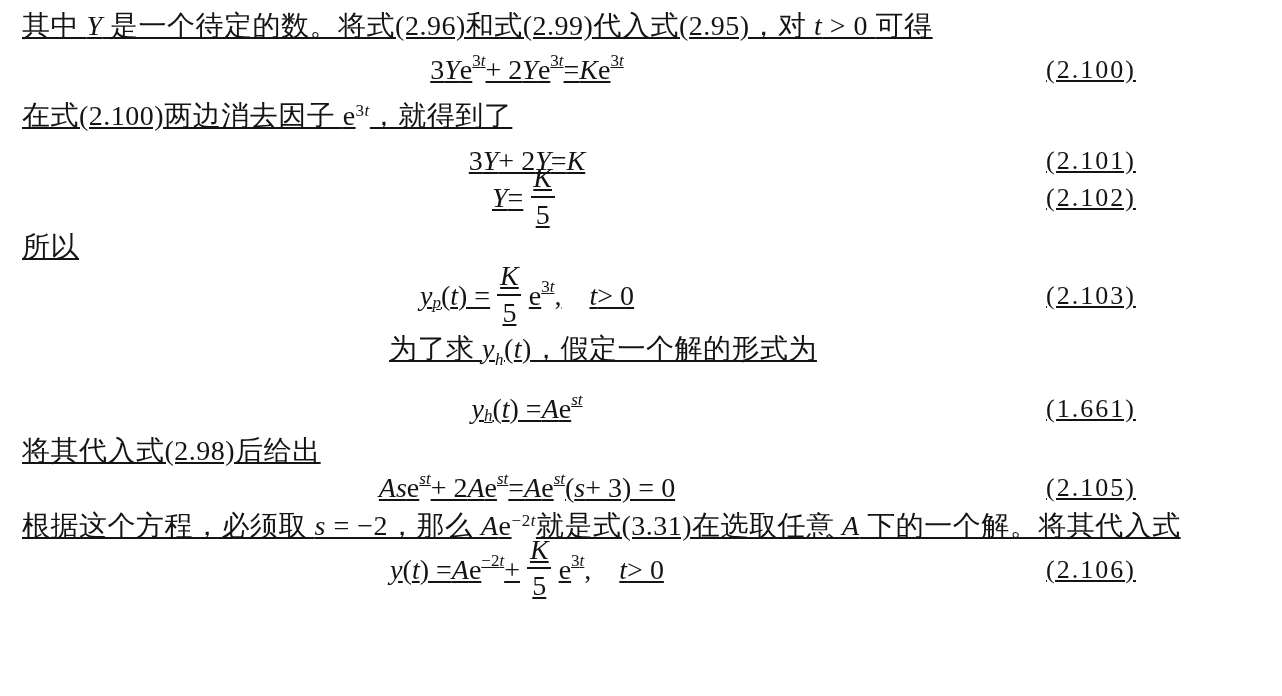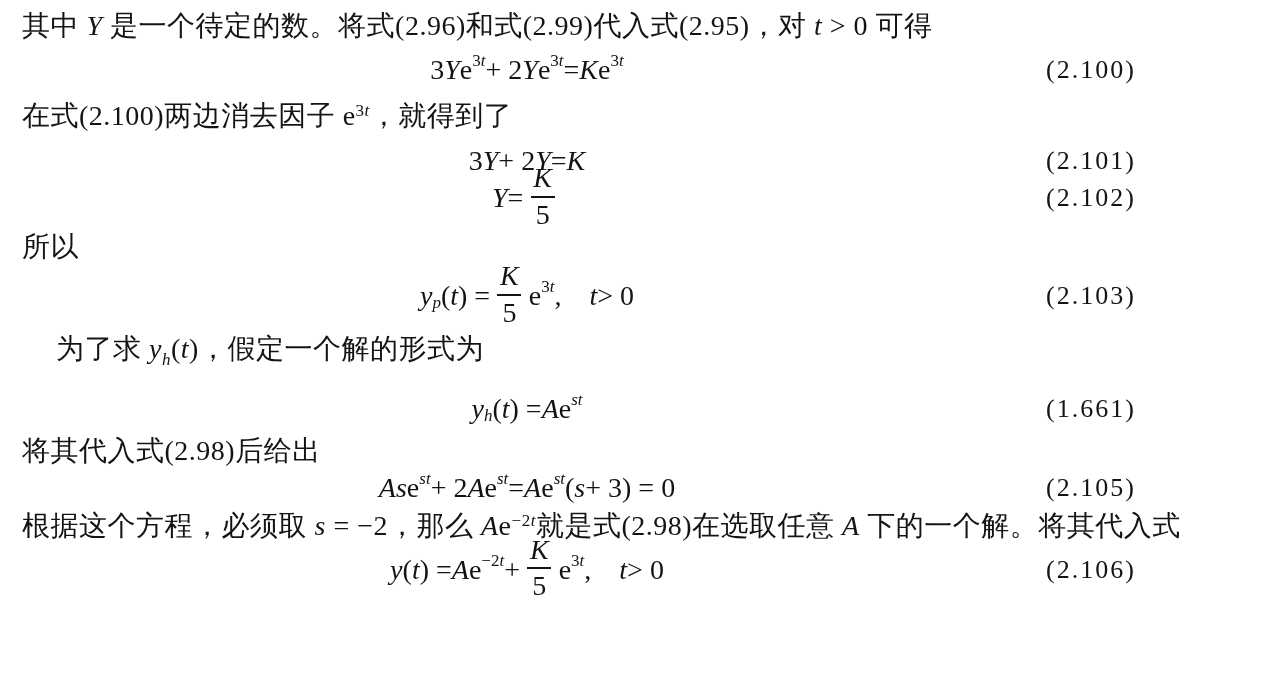--- a/index.html
+++ b/index.html
@@ -1,42 +1,42 @@
 <!DOCTYPE html>
 <html><head>
 <meta charset="utf-8">
 <style>
   html,body{margin:0;padding:0;}
   body{
     width:1282px;height:696px;overflow:hidden;
     background:#ffffff;color:#141414;
     font-family:"Liberation Serif","DejaVu Serif",serif;
   }
-  .page{width:1174px;height:696px;}
+  .page{width:1174px;height:696px;text-decoration:underline;}
   .content{box-sizing:border-box;padding:6px 24px 0 22px;display:flex;flex-direction:column;}
   .block{display:flex;align-items:center;}
   
   .content > :nth-child(1){height:40px}
   .content > :nth-child(2){height:48px}
   .content > :nth-child(3){height:44px}
   .content > :nth-child(4){height:46px}
   .content > :nth-child(5){height:28px}
   .content > :nth-child(6){height:70px}
   .content > :nth-child(7){height:28px}
   .content > :nth-child(8){height:78px}
   .content > :nth-child(9){height:42px}
   .content > :nth-child(10){height:42px}
   .content > :nth-child(11){height:32px}
   .content > :nth-child(12){height:44px}
   .content > :nth-child(13){height:43px}
   .content > :nth-child(14){height:38px}
   .content > :nth-child(15){height:64px}
 
   .para-inner{flex:1;font-size:28px;white-space:nowrap;letter-spacing:0.5px;}
-  .para-inner.indent{padding-left:34px;}
+  .para-inner.indent{padding-left:34px;text-align:center;}
   .eq-body{flex:1;display:flex;justify-content:center;align-items:center;font-size:28px;white-space:nowrap;}
   .eq-num{width:118px;text-align:center;font-size:26px;letter-spacing:2px;white-space:nowrap;}
 
   .cn{font-style:normal;}
   .mi{font-style:italic;}
   .mr{font-style:normal;}
   .sup{display:inline-block;font-size:17px;position:relative;top:-9px;line-height:0;}
   .sub{display:inline-block;font-size:17px;position:relative;top:7px;line-height:0;}
   .frac{display:inline-flex;flex-direction:column;align-items:center;vertical-align:middle;margin:0 5px;line-height:1.05;position:relative;top:-2px;}
   .frac .fn{padding:0 5px 3px;}
@@ -148,21 +148,21 @@
           <span class="mi">A</span>
           <span class="mr">e</span>
           <span class="sup"><span class="mi">st</span></span>
           <span class="mr">(</span>
           <span class="mi">s</span>
           <span class="mr"> + 3) = 0</span>
         </div>
         <div class="eq-num">(2.105)</div>
       </div>
       <div class="block">
-        <div class="para-inner"><span class="cn">根据这个方程，必须取 </span><span class="mi">s</span><span class="mr"> = −2</span><span class="cn">，那么 </span><span class="mi">A</span><span class="mr">e</span><span class="sup"><span class="mr">−2</span><span class="mi">t</span></span><span class="cn">就是式(2.98)在选取任意 </span><span class="mi">A</span><span class="cn"> 下的一个解。将其代入式</span></div>
+        <div class="para-inner"><span class="cn">根据这个方程，必须取 </span><span class="mi">s</span><span class="mr"> = −2</span><span class="cn">，那么 </span><span class="mi">A</span><span class="mr">e</span><span class="sup"><span class="mr">−2</span><span class="mi">t</span></span><span class="cn">就是式(3.31)在选取任意 </span><span class="mi">A</span><span class="cn"> 下的一个解。将其代入式</span></div>
       </div>
       <div class="block">
         <div class="eq-body">
           <span class="mi">y</span>
           <span class="mr">(</span>
           <span class="mi">t</span>
           <span class="mr">) = </span>
           <span class="mi">A</span>
           <span class="mr">e</span>
           <span class="sup"><span class="mr">−2</span><span class="mi">t</span></span>

